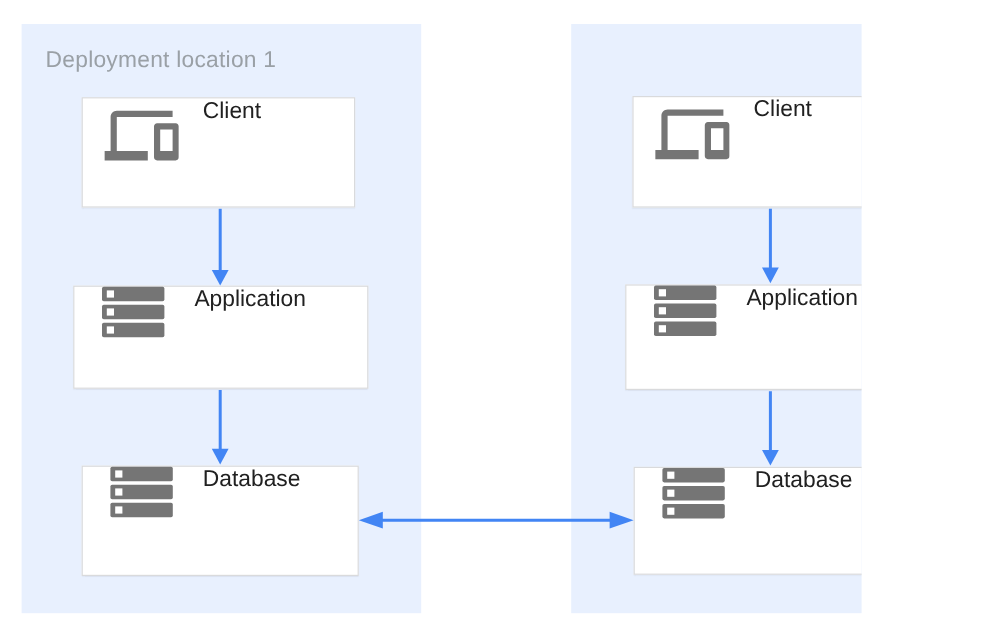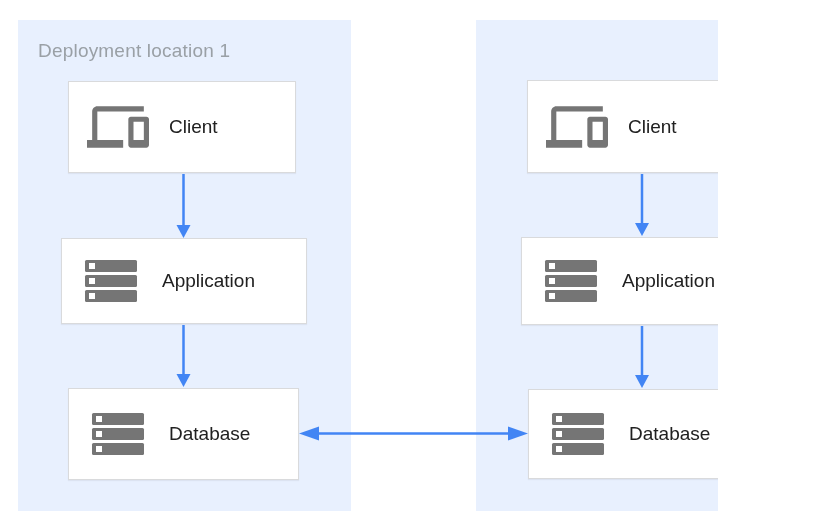--- a/index.html
+++ b/index.html
@@ -31,21 +31,21 @@
     color:var(--title-text);
     letter-spacing:.2px;
     white-space:nowrap;
   }
   .node{
     position:absolute;
     background:var(--box-bg);
     border:1px solid var(--box-border);
     box-shadow:0 1px 1px rgba(0,0,0,0.05);
     display:flex;
-    align-items:center;
+    align-items:flex-start;
   }
   .icon-wrap{
     width:64px;
     margin-left:17px;
     display:flex;
     justify-content:center;
     align-items:center;
     flex:none;
   }
   .node-label{

